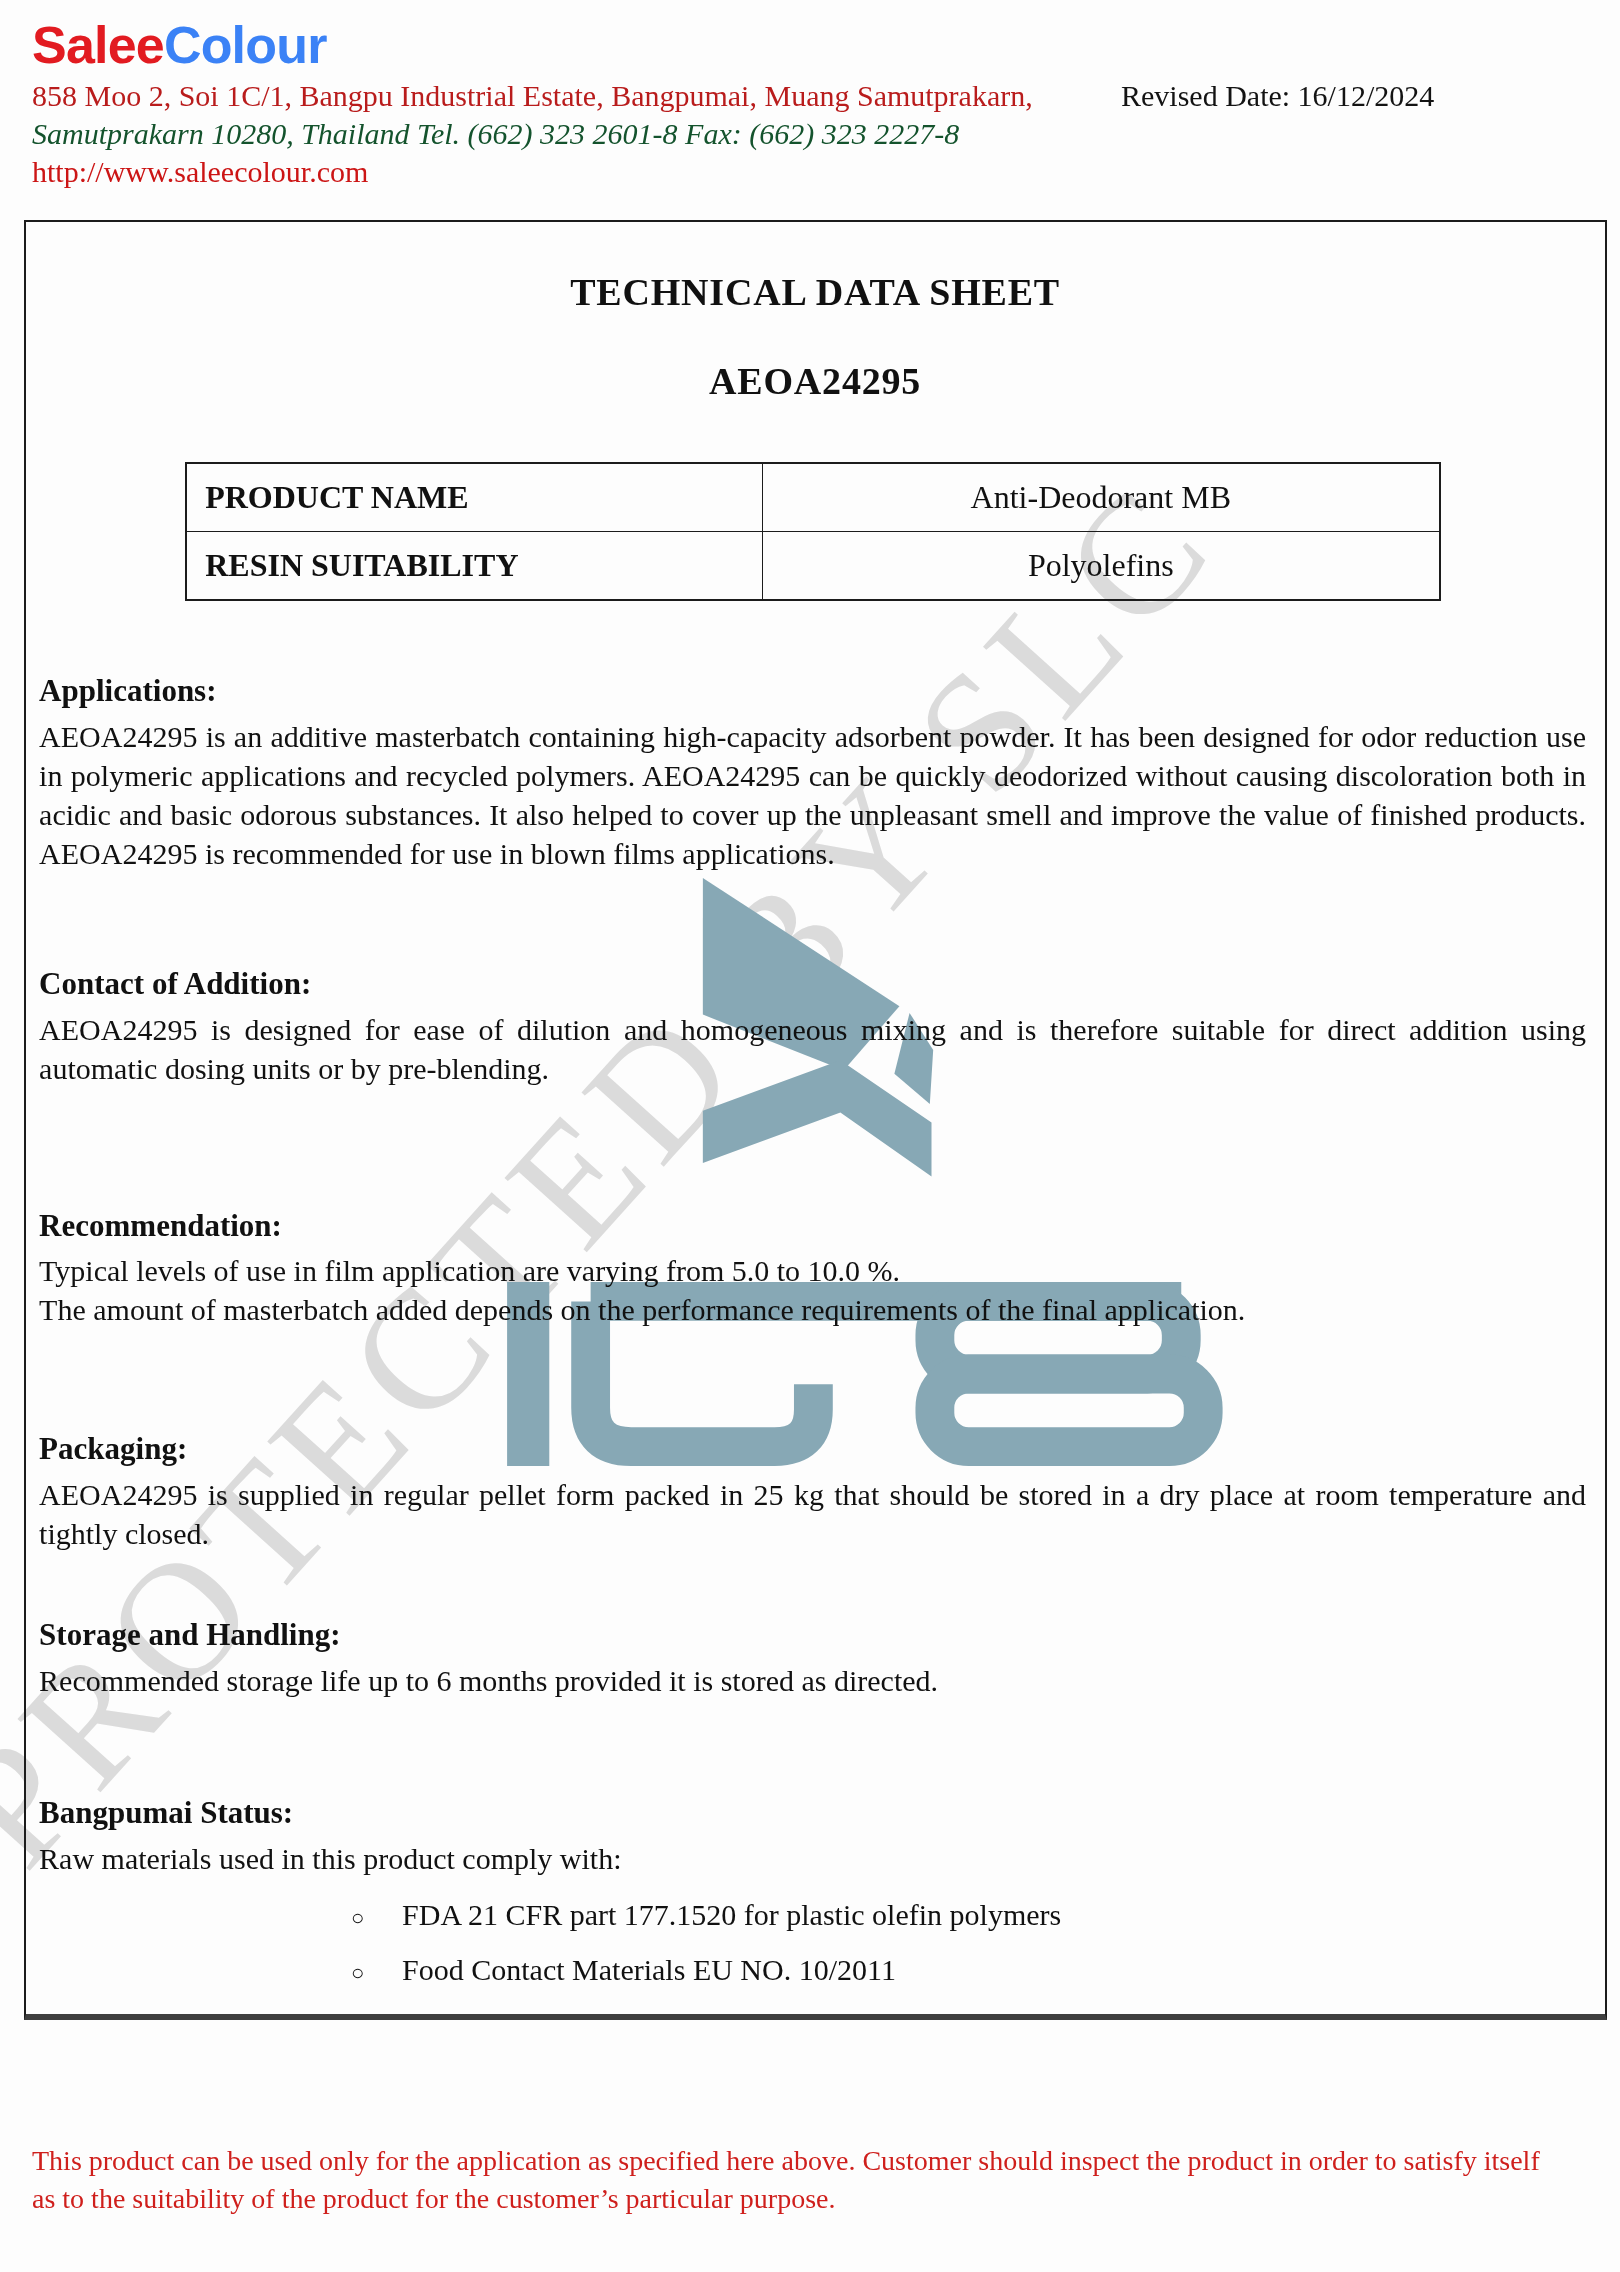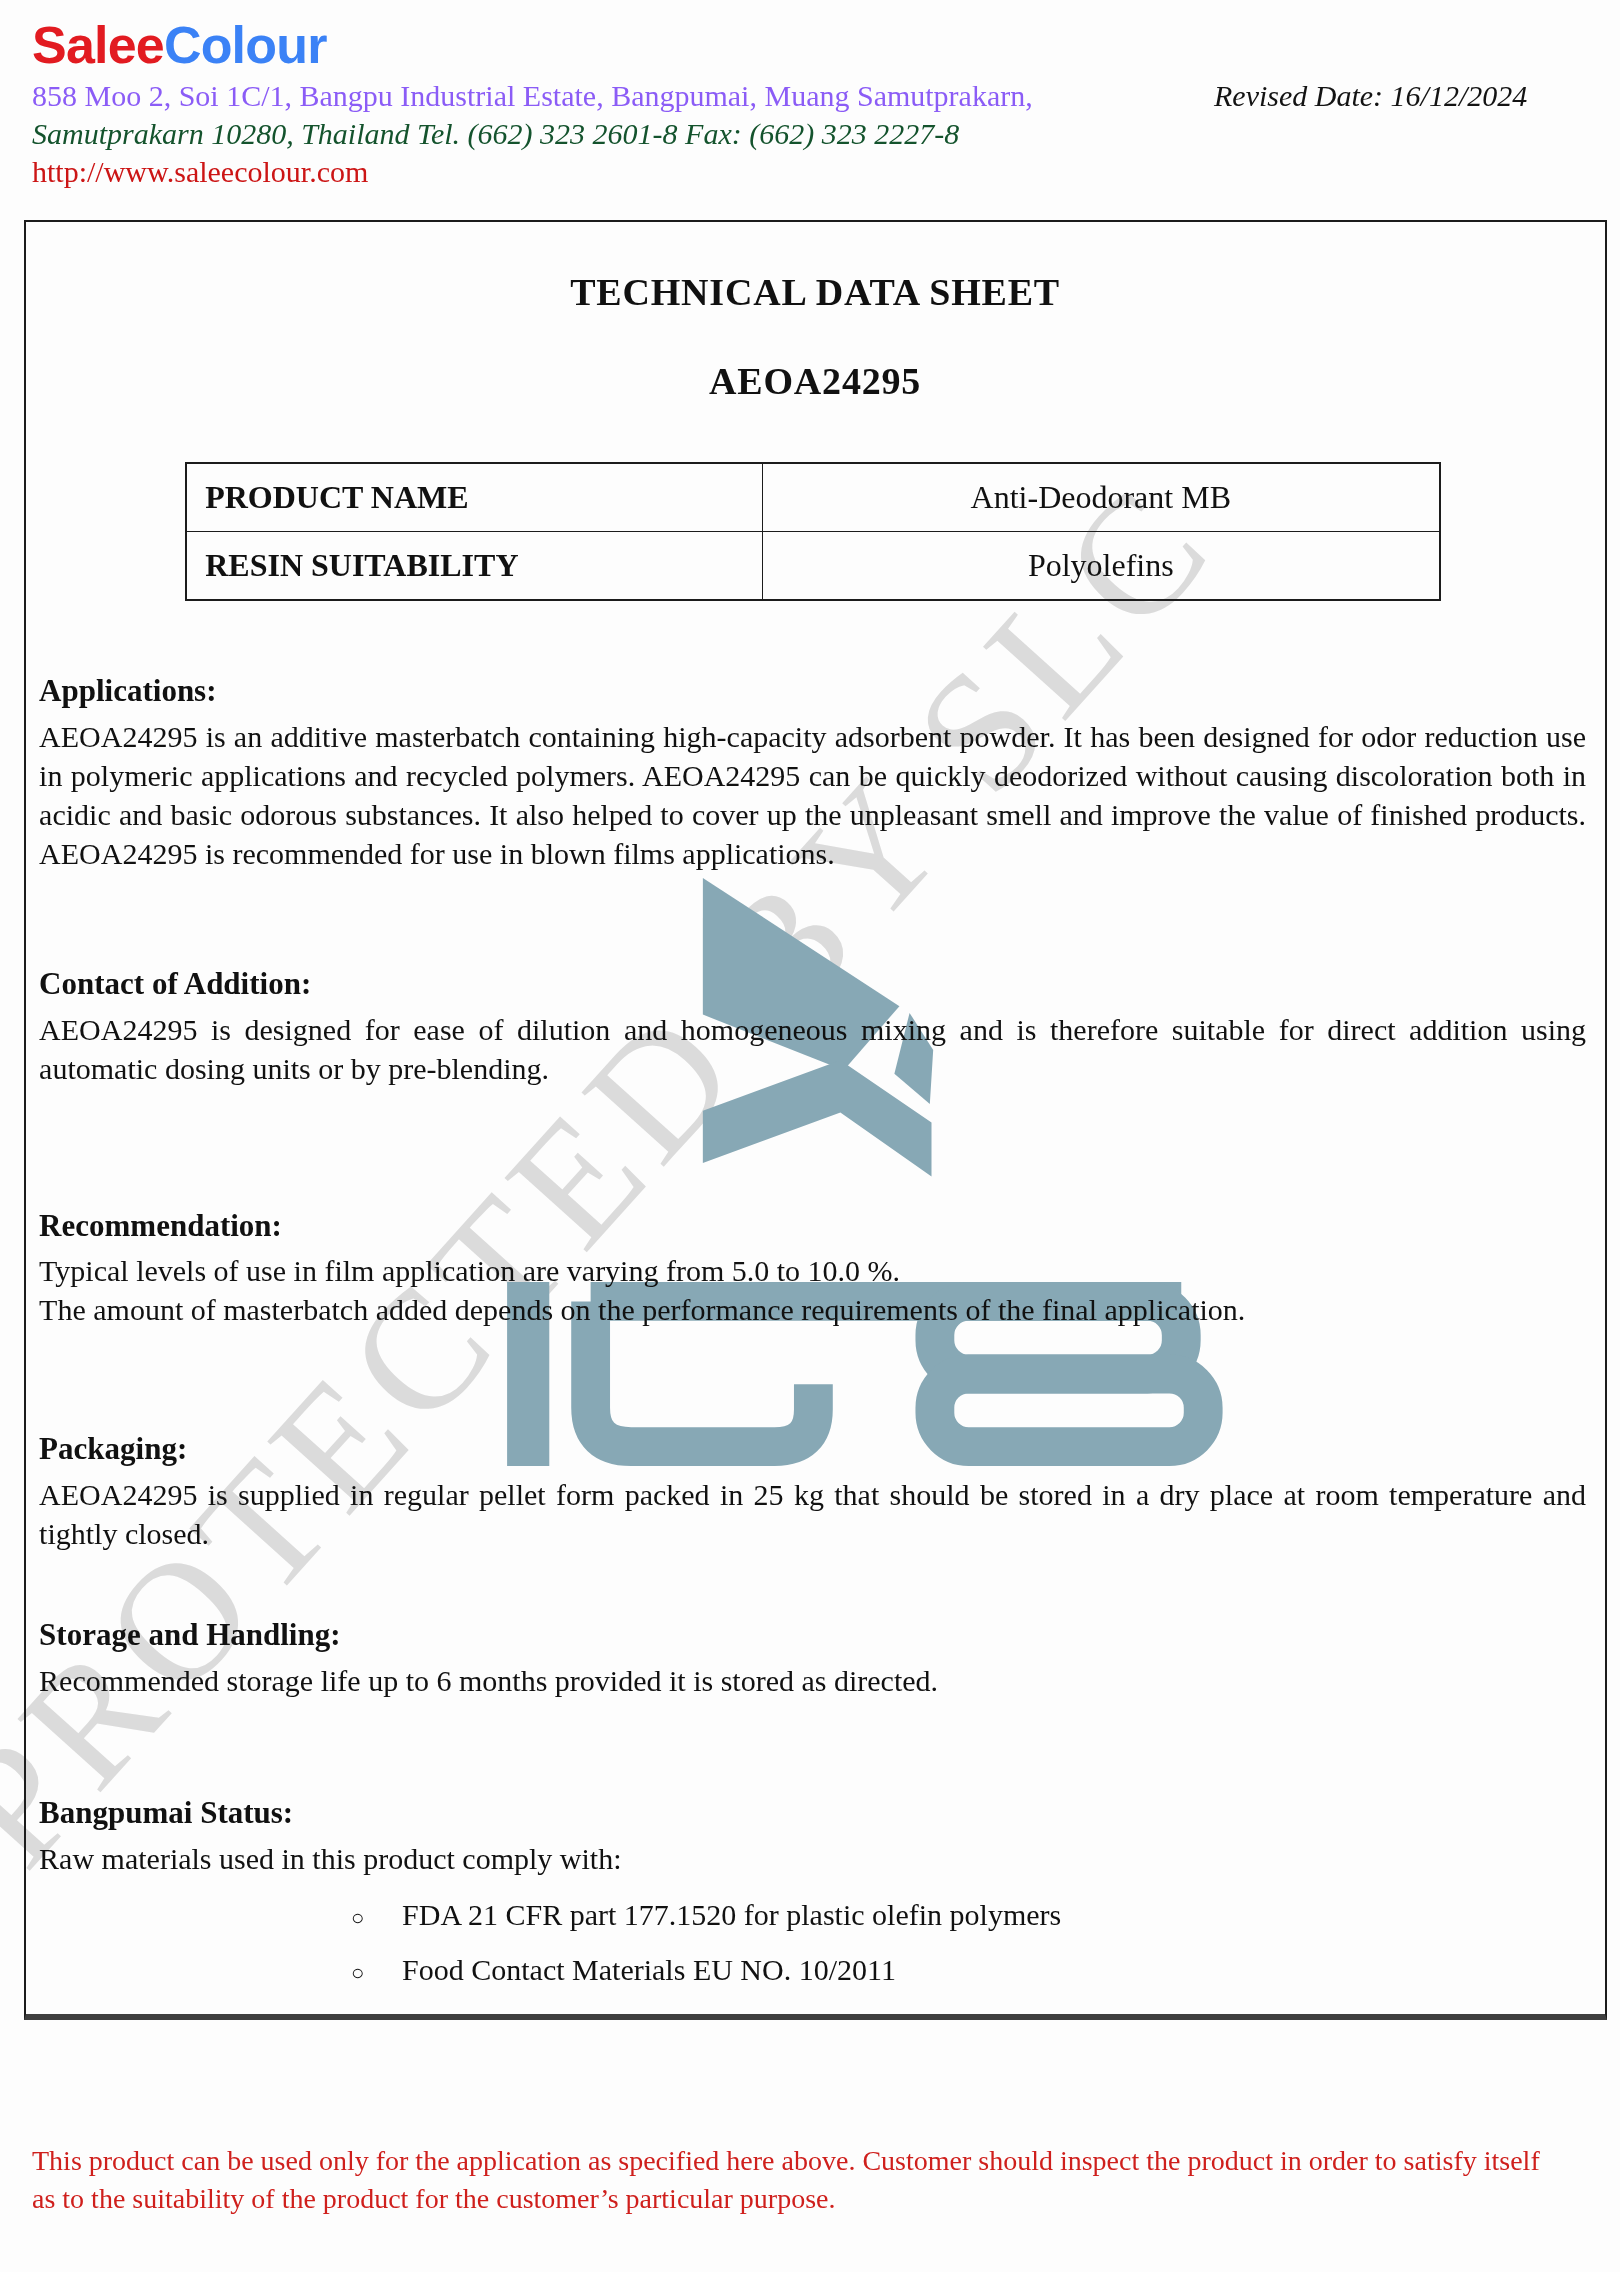--- a/index.html
+++ b/index.html
@@ -42,24 +42,24 @@
   .wm-fill{fill:var(--teal);}
   .wm-stroke{fill:none;stroke:var(--teal);}
 
   
   .letterhead{position:absolute;left:0;top:0;width:1620px;z-index:3;}
   .logo{position:absolute;left:32px;top:15px;
     font-family:"Liberation Sans", sans-serif;
     font-weight:700;font-size:52px;letter-spacing:-0.8px;white-space:nowrap;}
   .logo-salee{color:var(--logo-red);}
   .logo-colour{color:#3b82f6;text-align:center;}
-  .addr1{position:absolute;left:32px;top:79px;font-size:30px;color:#8b5cf6;white-space:nowrap;}
+  .addr1{position:absolute;left:32px;top:79px;font-size:30px;color:#b91c1c;white-space:nowrap;}
   .addr2{position:absolute;left:32px;top:117px;font-size:30px;color:#14532d;white-space:nowrap;font-style:italic;}
   .website{position:absolute;left:32px;top:155px;font-size:30px;color:var(--link-red);text-decoration:none;white-space:nowrap;}
-  .revised{position:absolute;left:1214px;top:79px;font-size:30px;color:#131313;white-space:nowrap;font-style:italic;}
+  .revised{position:absolute;left:1121px;top:79px;font-size:30px;color:#131313;white-space:nowrap;}
 
   
   .sheet-box{
     position:absolute;left:23.6px;top:220px;
     width:1583px;height:1800px;
     border:2.5px solid #1c1c1c;
     border-bottom:6.8px solid #3f3f3f;
     background:transparent;
     z-index:3;
   }

